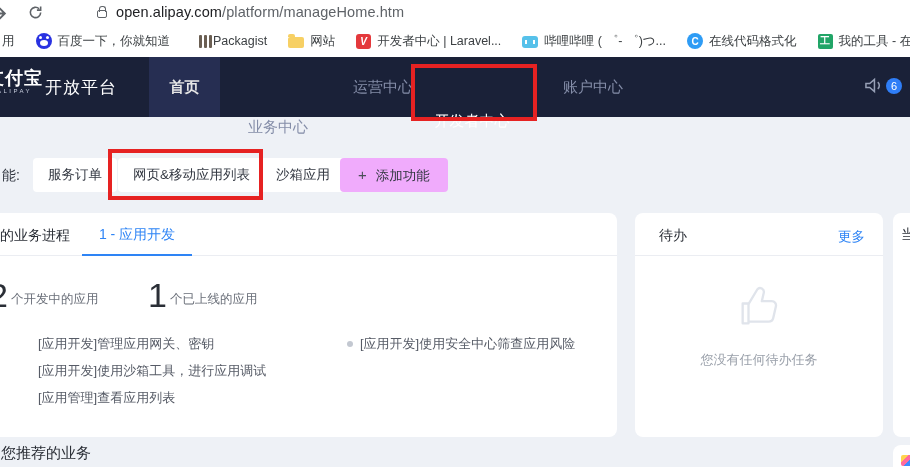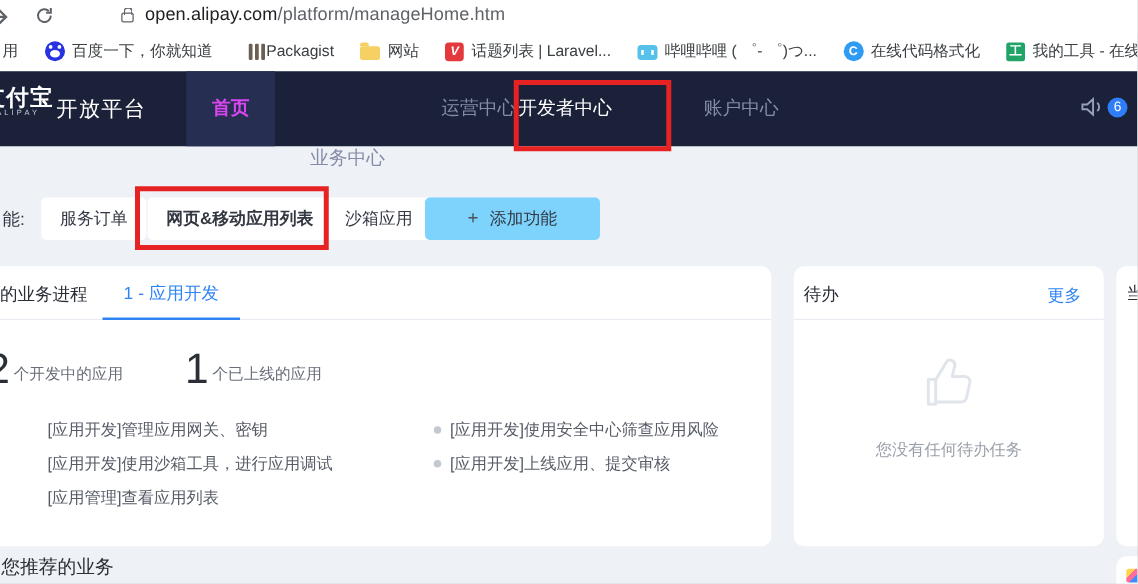--- a/index.html
+++ b/index.html
@@ -32,63 +32,63 @@
   .ic-bluec{ width:16px; height:16px; border-radius:50%; background:#2e9cf5; color:#fff; font-size:10px; font-weight:bold; display:flex; align-items:center; justify-content:center; }
   .ic-tool{ width:15px; height:15px; background:#21a567; border-radius:2px; color:#fff; font-size:10px; font-weight:bold; display:flex; align-items:center; justify-content:center; }
 
   
   .navbar{ position:absolute; top:57px; left:0; width:910px; height:60px; background:#1a2138; }
   .logo{ position:absolute; left:-14px; top:11px; text-align:center; color:#fff; }
   .logo-cn{ font-size:18px; font-weight:bold; letter-spacing:1px; line-height:20px; }
   .logo-en{ font-size:6px; letter-spacing:2.5px; color:#c9cfdf; line-height:7px; }
   .brand{ position:absolute; left:45px; top:19px; font-size:17px; color:#fff; letter-spacing:1px; }
   .nav-item{ position:absolute; top:0; height:60px; line-height:60px; text-align:center; font-size:15px; color:#848da8; cursor:pointer; }
-  .nav-item.active{ background:#262e52; color:#d946ef; font-weight:bold; }
+  .nav-item.active{ background:#262e52; color:#e5e5e5; font-weight:bold; }
   .nav-item.bright{ color:#fff; }
   .nav-home{ left:149px; width:71px; }
   .nav-biz{ left:226px; width:104px;margin-top:40px; }
   .nav-ops{ left:333px; width:100px; }
-  .nav-dev{ left:400px; width:104px; }
+  .nav-dev{ left:420px; width:104px;margin-top:34px; }
   .nav-acct{ left:543px; width:100px; }
   .speaker{ position:absolute; left:864px; top:20px; }
   .notif-badge{ position:absolute; left:886px; top:21px; width:16px; height:16px; border-radius:50%; background:#2f7ef7; color:#fff; font-size:11px; line-height:16px; text-align:center; }
 
   
   .red-box{ position:absolute; border:4px solid #e62222; z-index:30; pointer-events:none; }
   .red-box-nav{ left:411px; top:124px; width:126px; height:57px; top:64px; }
   .red-box-btn{ left:108px; top:149px; width:155px; height:51px; }
 
   
   .quick-label{ position:absolute; left:2px; top:167px; font-size:14px; color:#333842; }
   .qbtn{ position:absolute; top:158px; height:34px; line-height:34px; background:#fff; border-radius:4px; font-size:13.5px; color:#333842; padding:0 15px; cursor:pointer; }
   .qbtn-1{ left:33px; }
-  .qbtn-2{ left:118px;font-weight:bold; }
+  .qbtn-2{ left:118px; }
   .qbtn-3{ left:261px; }
-  .qbtn-4{ left:340px; background:#7dd3fc; padding:0 34px;text-align:right; }
+  .qbtn-4{ left:340px; background:#f0abfc; padding:0 18px;text-align:right; }
   .qbtn-4 .plus{ margin-right:9px; font-size:15px; color:#4a4f58; }
 
   
   .card{ position:absolute; top:213px; height:224px; background:#fff; border-radius:8px; }
   .main-card{ left:-30px; width:647px; }
   .todo-card{ left:635px; width:248px; }
   .third-card{ left:893px; width:80px; }
   .card-header{ position:relative; height:43px; border-bottom:1px solid #ebedf2; }
   .pc-title{ position:absolute; left:30px; top:14px; font-size:14px; color:#2a2e36; }
   .pc-tab{ position:absolute; left:112px; top:0; width:110px; height:43px; line-height:43px; text-align:center; font-size:14px; color:#2e84f5; border-bottom:2px solid #2e84f5; cursor:pointer; }
   .stat{ position:absolute; top:64px; display:flex; align-items:flex-end; }
   .stat-1{ left:19px; }
   .stat-2{ left:178px; }
   .stat .num{ font-size:34px; color:#2a2e36; line-height:36px; }
   .stat .unit{ font-size:12.5px; color:#696e78; margin-left:3px; margin-bottom:5px; }
   .task{ position:absolute; font-size:13px; color:#565b66; white-space:nowrap;padding-left:35px; }
   .tL0{ left:33px; top:122px; } .tL1{ left:33px; top:149px; } .tL2{ left:33px; top:176px; }
   .tR0{ left:342px; top:122px; } .tR1{ left:342px; top:149px; }
   .task .dot{ display:inline-block; width:6px; height:6px; border-radius:50%; background:#c3c8d1; margin-right:7px; vertical-align:1px; }
 
-  .todo-title{ position:absolute; left:8px; top:14px; font-size:14px; color:#2a2e36; }
+  .todo-title{ position:absolute; left:24px; top:14px; font-size:14px; color:#2a2e36; }
   .todo-more{ position:absolute; right:18px; top:15px; font-size:13.5px; color:#2e84f5; cursor:pointer;margin-left:39px; }
   .thumb-wrap{ position:absolute; left:96px; top:66px; }
   .todo-empty{ position:absolute; left:0; top:138px; width:248px; text-align:center; font-size:13px; color:#9aa0aa; }
 
   .third-title{ position:absolute; left:8px; top:13px; font-size:14px; color:#2a2e36; }
 
   
   .bottom-title{ position:absolute; left:1px; top:444px; font-size:15px; color:#2a2e36; font-weight:500;text-align:right; }
   .br-card{ position:absolute; left:893px; top:445px; width:80px; height:40px; background:#fff; border-radius:8px; }
   .mini-colorful{ position:absolute; left:8px; top:10px; width:11px; height:11px; border-radius:2px;
@@ -130,21 +130,21 @@
           <span class="lbl">Packagist</span>
         </span>
       <span class="bm-item">
           <span class="bm-ic">
             <span class="ic-folder"></span>
           </span>
           <span class="lbl">网站</span>
         </span>
       <span class="bm-item">
           <span class="bm-ic ic-learnku">V</span>
-          <span class="lbl">话题列表 | Laravel...</span>
+          <span class="lbl">开发者中心 | Laravel...</span>
         </span>
       <span class="bm-item">
           <span class="bm-ic">
             <span class="ic-bili"></span>
           </span>
           <span class="lbl">哔哩哔哩 ( ゜- ゜)つ...</span>
         </span>
       <span class="bm-item">
           <span class="bm-ic ic-bluec">C</span>
           <span class="lbl">在线代码格式化</span>
@@ -195,21 +195,20 @@
       <span class="unit">个开发中的应用</span>
     </div>
     <div class="stat stat-2">
       <span class="num">1</span>
       <span class="unit">个已上线的应用</span>
     </div>
     <div class="task tL0">[应用开发]管理应用网关、密钥</div>
     <div class="task tL1">[应用开发]使用沙箱工具，进行应用调试</div>
     <div class="task tL2">[应用管理]查看应用列表</div>
     <div class="task tR0"><span class="dot"></span><span>[应用开发]使用安全中心筛查应用风险</span></div>
-    <div class="task tR1"><span class="dot"></span><span>[应用开发]上线应用、提交审核</span></div>
   </div>
 
   <div class="card todo-card">
     <div class="card-header">
       <span class="todo-title">待办</span>
       <span class="todo-more">更多</span>
     </div>
     <span class="thumb-wrap">
       <svg width="56" height="56" viewBox="0 0 48 48">
           <path d="M10 21h5v17h-5z" fill="none" stroke="#e0e4eb" stroke-width="2" stroke-linejoin="round"></path>

